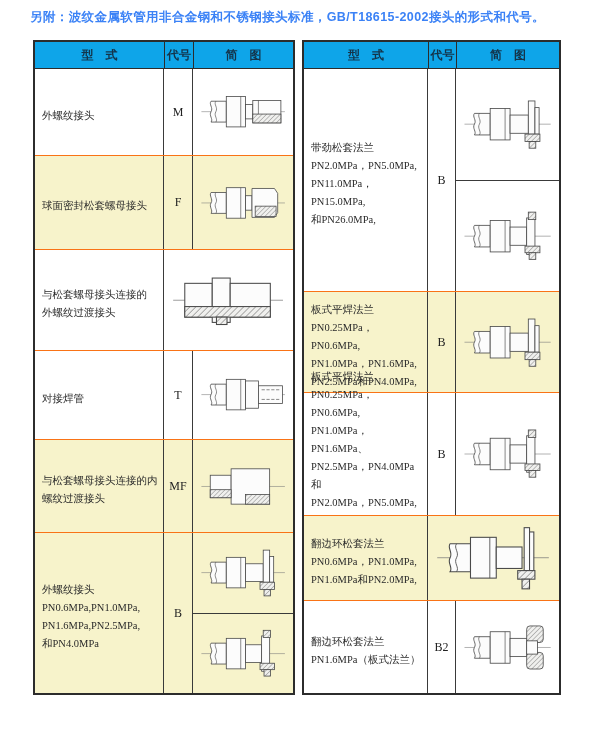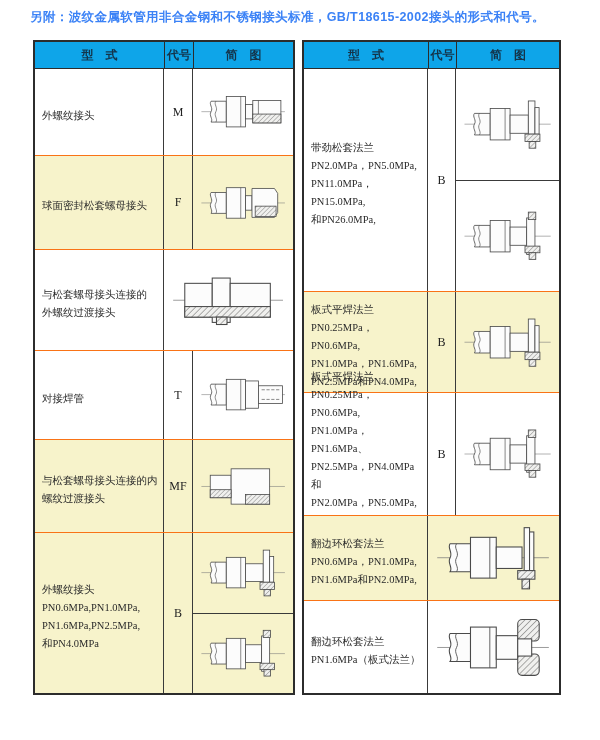--- a/index.html
+++ b/index.html
@@ -333,20 +333,23 @@
             </svg>
           </div>
       </div>
     </div>
 
     <div class="row grow">
       <div class="cell c-type w-type-r">
           <span class="type-text">翻边环松套法兰
 PN1.6MPa（板式法兰）</span>
         </div>
+      <div class="cell c-code w-code-r">
+          <span>B2</span>
+        </div>
       <div class="cell c-diag">
         <div class="sub">
             <svg class="diag-svg" viewBox="0 0 110 64">
               <use href="#centerline"></use>
               <use href="#hose"></use>
               <use href="#end-flange-lap"></use>
             </svg>
           </div>
       </div>
     </div>

